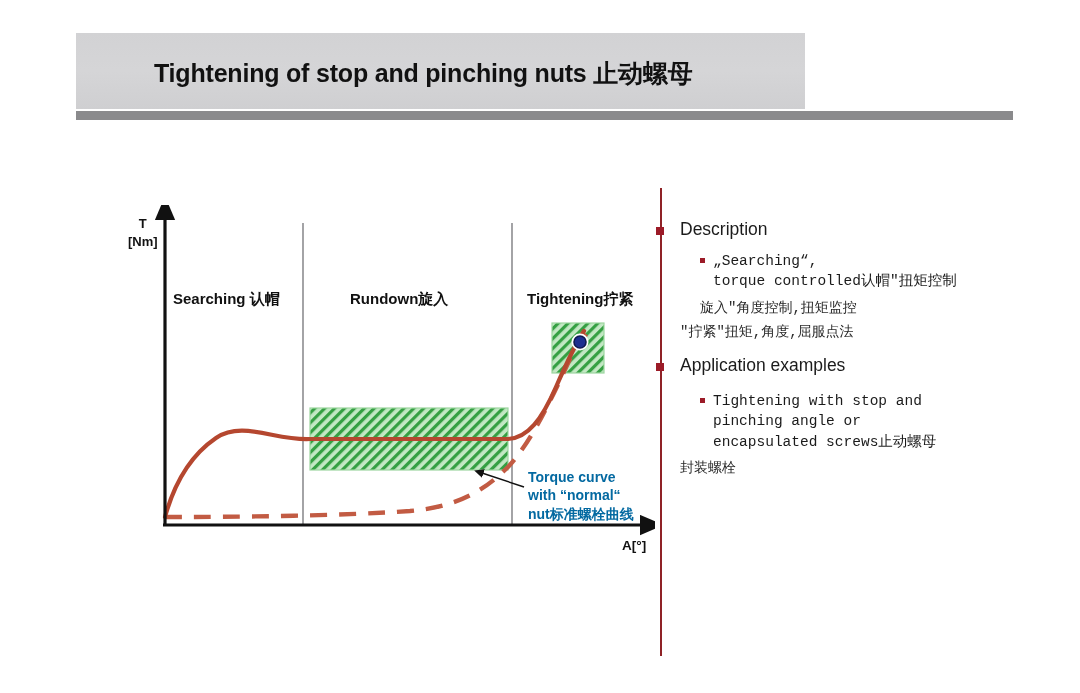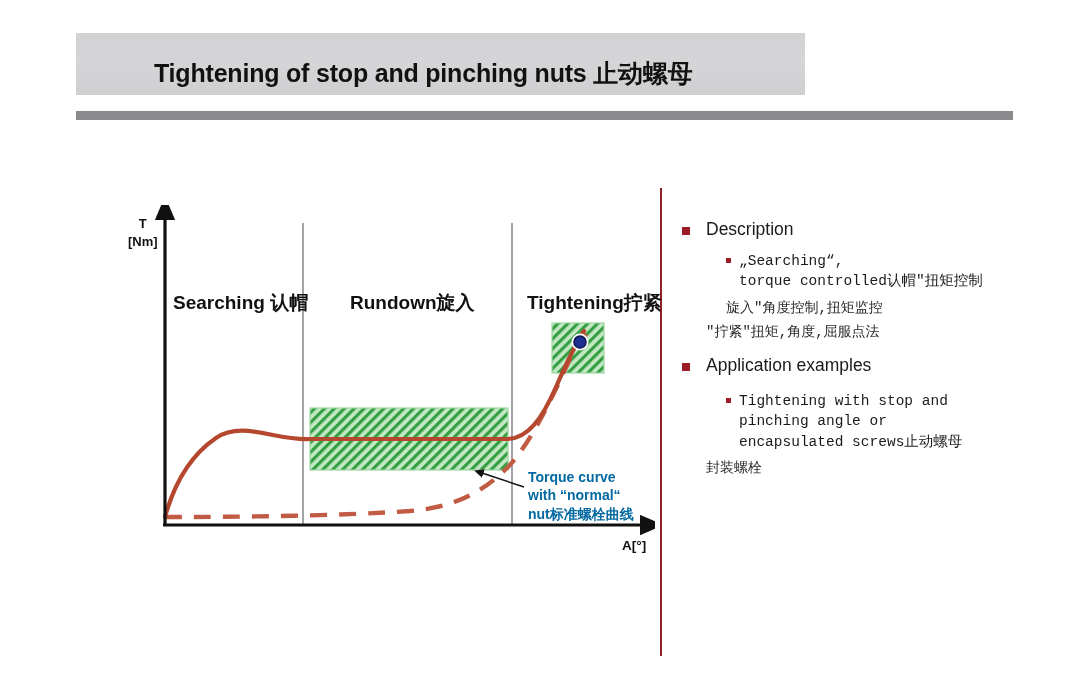--- a/index.html
+++ b/index.html
@@ -15,21 +15,21 @@
     font-family: "Liberation Sans", sans-serif;
     overflow: hidden;
   }
 
   
   #slide-header {
     position: absolute;
     left: 76px;
     top: 33px;
     width: 729px;
-    height: 62px;
+    height: 76px;
     background: linear-gradient(180deg, #d2d2d4 0%, #d5d5d7 50%, #cfcfd1 100%);
   }
   #slide-title {
     position: absolute;
     left: 78px;
     top: 24px;
     font-size: 25px;
     font-weight: bold;
     color: #111111;
     letter-spacing: -0.2px;
@@ -59,21 +59,21 @@
     position: absolute;
     left: 110px;
     top: 205px;
     width: 545px;
     height: 355px;
   }
   #chart-svg { display: block; }
 
   .phase-label {
     position: absolute;
-    font-size: 19px;
+    font-size: 15px;
     font-weight: bold;
     color: #111111;
     white-space: nowrap;
   }
   #phase-label-searching { left: 63px;  top: 85px; }
   #phase-label-rundown   { left: 240px; top: 85px; }
   #phase-label-tightening{ left: 417px; top: 85px; text-align: right; }
 
   #axis-label-y {
     position: absolute;
@@ -101,21 +101,21 @@
     font-size: 14px;
     font-weight: bold;
     color: #0369a1;
     line-height: 1.32;
     white-space: nowrap;
   }
 
   
   #text-panel {
     position: absolute;
-    left: 682px;
+    left: 656px;
     top: 218px;
     width: 360px;
   }
   .topic-block { margin-bottom: 4px; }
   .topic-row {
     display: flex;
     align-items: flex-start;
   }
   .bullet-lvl1 {
     width: 8px;

